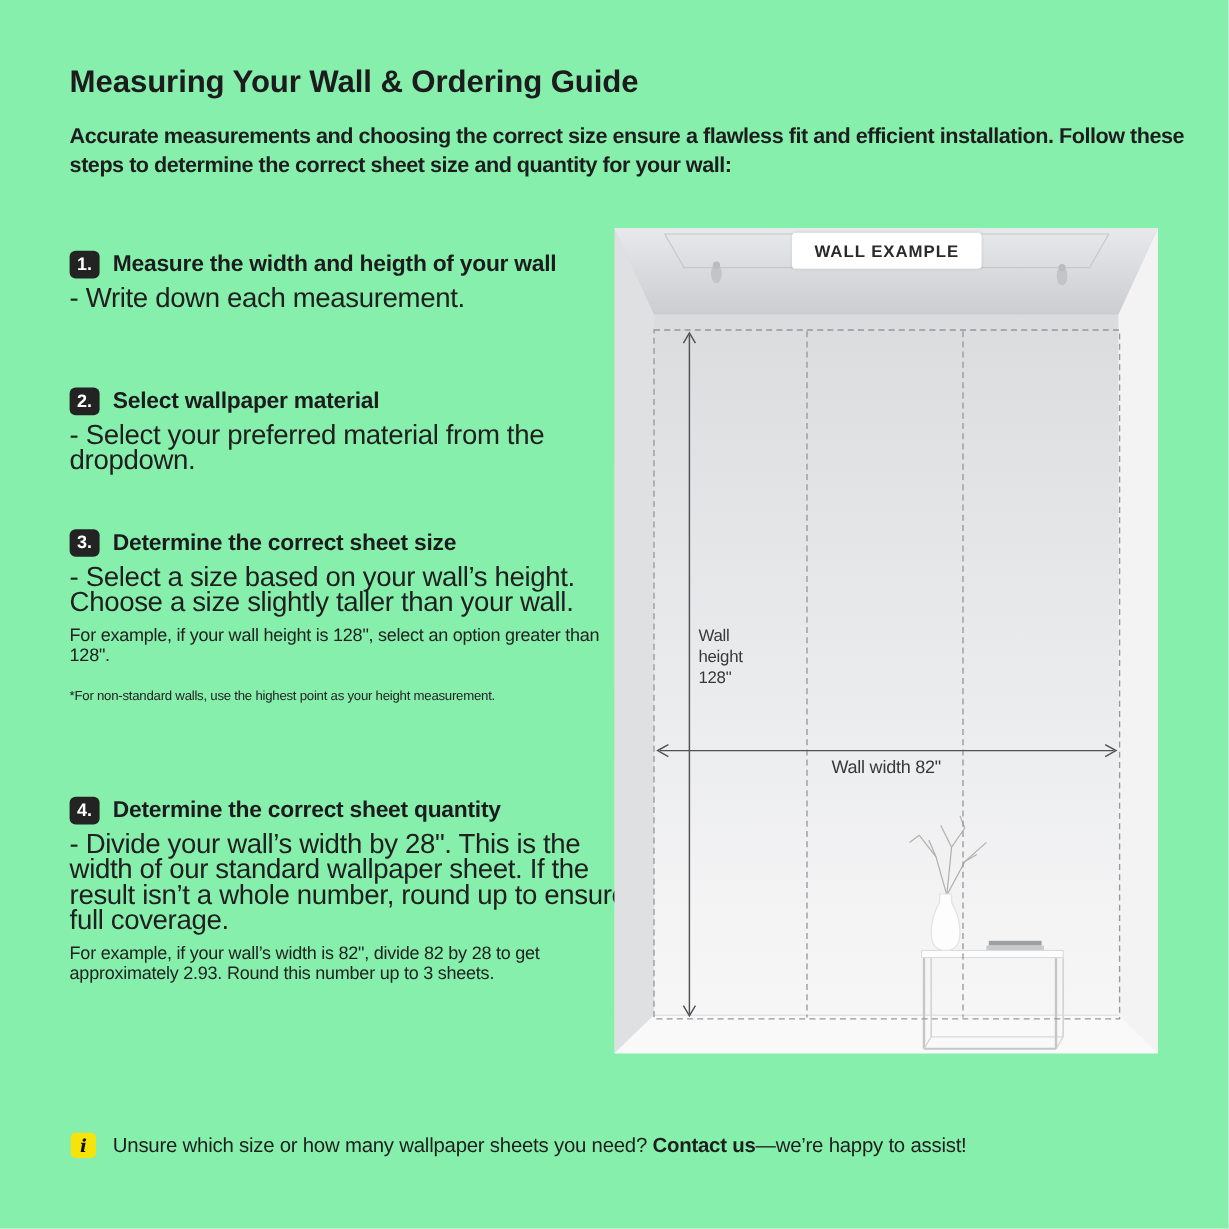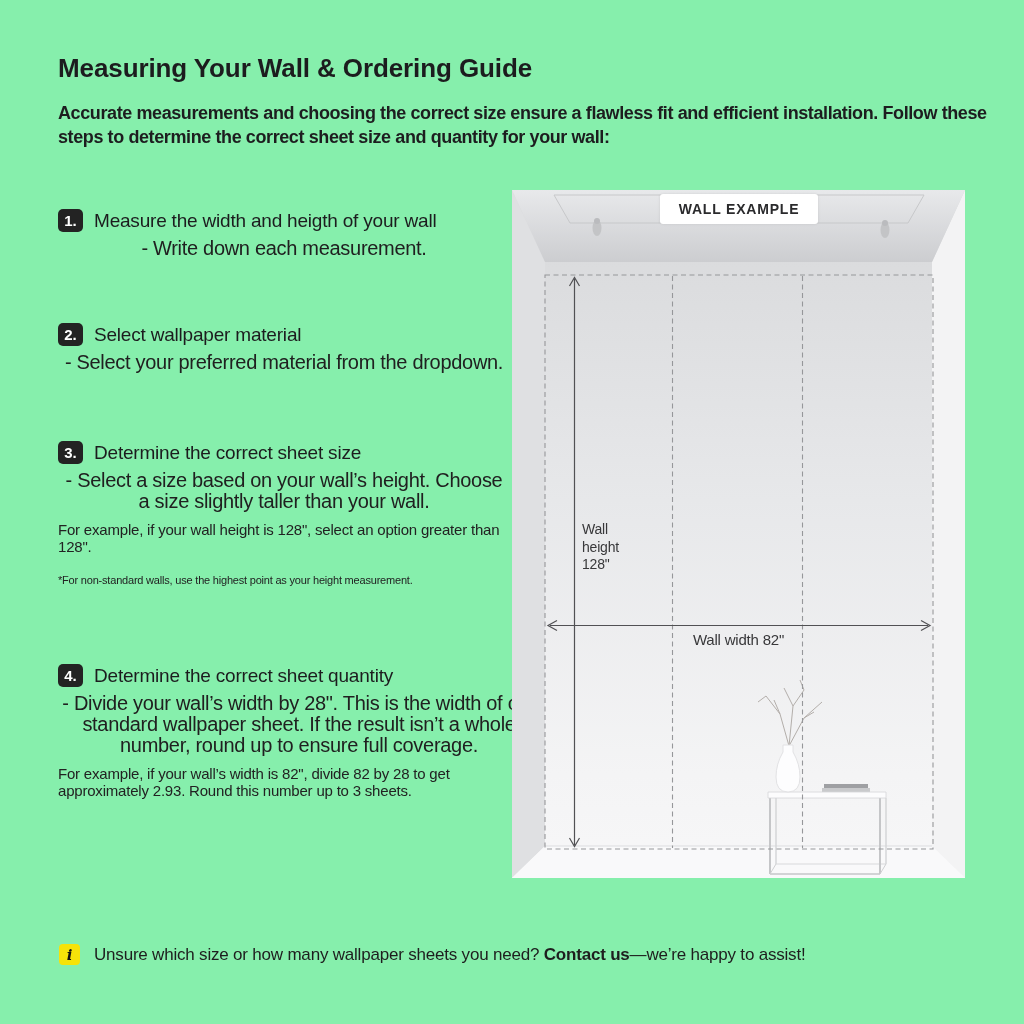--- a/index.html
+++ b/index.html
@@ -15,22 +15,22 @@
   .step{position:absolute;left:58px;width:452px;}
   .step-1{top:209px}
   .step-2{top:323px}
   .step-3{top:441px}
   .step-4{top:664px;width:482px;}
 
   .step-header{display:flex;align-items:center;gap:11px;}
   .badge{display:inline-flex;align-items:center;justify-content:center;
          min-width:23px;height:23px;background:#232323;color:#fff;
          border-radius:5px;font-size:15px;font-weight:700;flex:0 0 auto;padding:0 1px;}
-  .step-title{margin:0;font-size:19px;font-weight:400;letter-spacing:-0.2px;color:#1c1c1e;}
-  .desc{margin:6px 0 0;font-size:20px;line-height:21px;letter-spacing:-0.3px;color:#202020;text-align:center;}
+  .step-title{margin:0;font-size:19px;font-weight:700;letter-spacing:-0.2px;color:#1c1c1e;}
+  .desc{margin:6px 0 0;font-size:23px;line-height:21px;letter-spacing:-0.3px;color:#202020;}
   .example{margin:9px 0 0;font-size:15px;line-height:17px;letter-spacing:-0.2px;color:#222;}
   .note{margin:17px 0 0;font-size:11px;line-height:17px;letter-spacing:-0.2px;color:#222;}
 
   
   .wall-example{position:absolute;left:512px;top:190px;width:453px;height:688px;margin:0;}
   .wall-example svg{position:absolute;left:0;top:0;}
   .wall-badge{position:absolute;left:148px;top:4px;width:158px;height:30px;background:#ffffff;
               border-radius:3px;display:flex;align-items:center;justify-content:center;
               font-size:14px;font-weight:700;letter-spacing:0.8px;color:#2a2a2c;
               box-shadow:0 0 3px rgba(0,0,0,0.10);}

